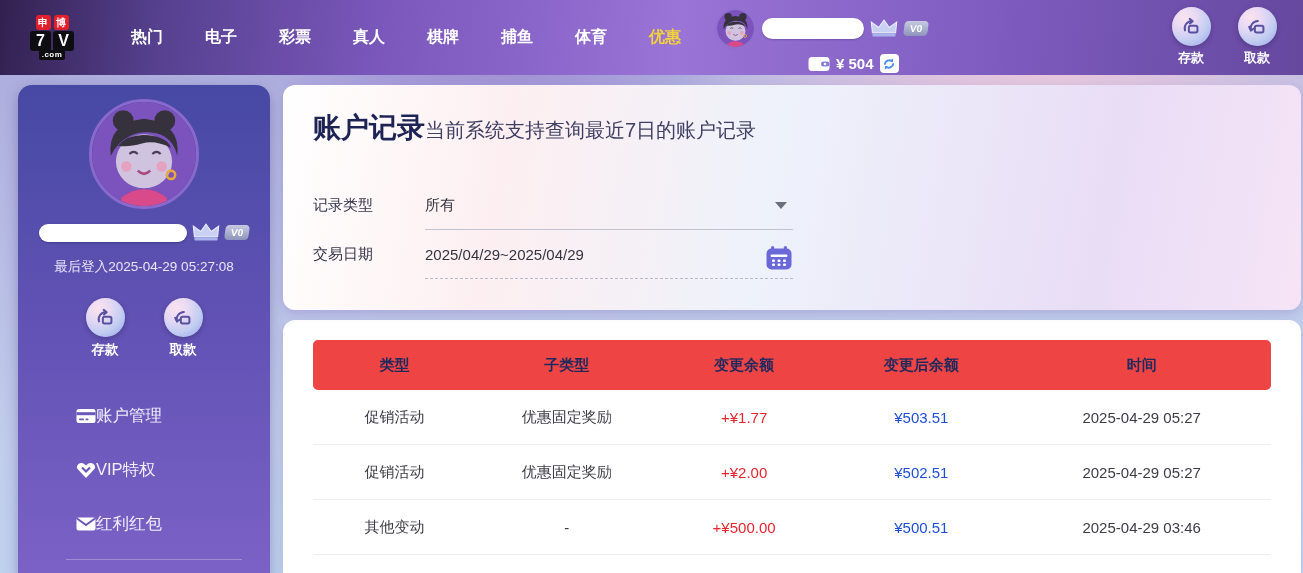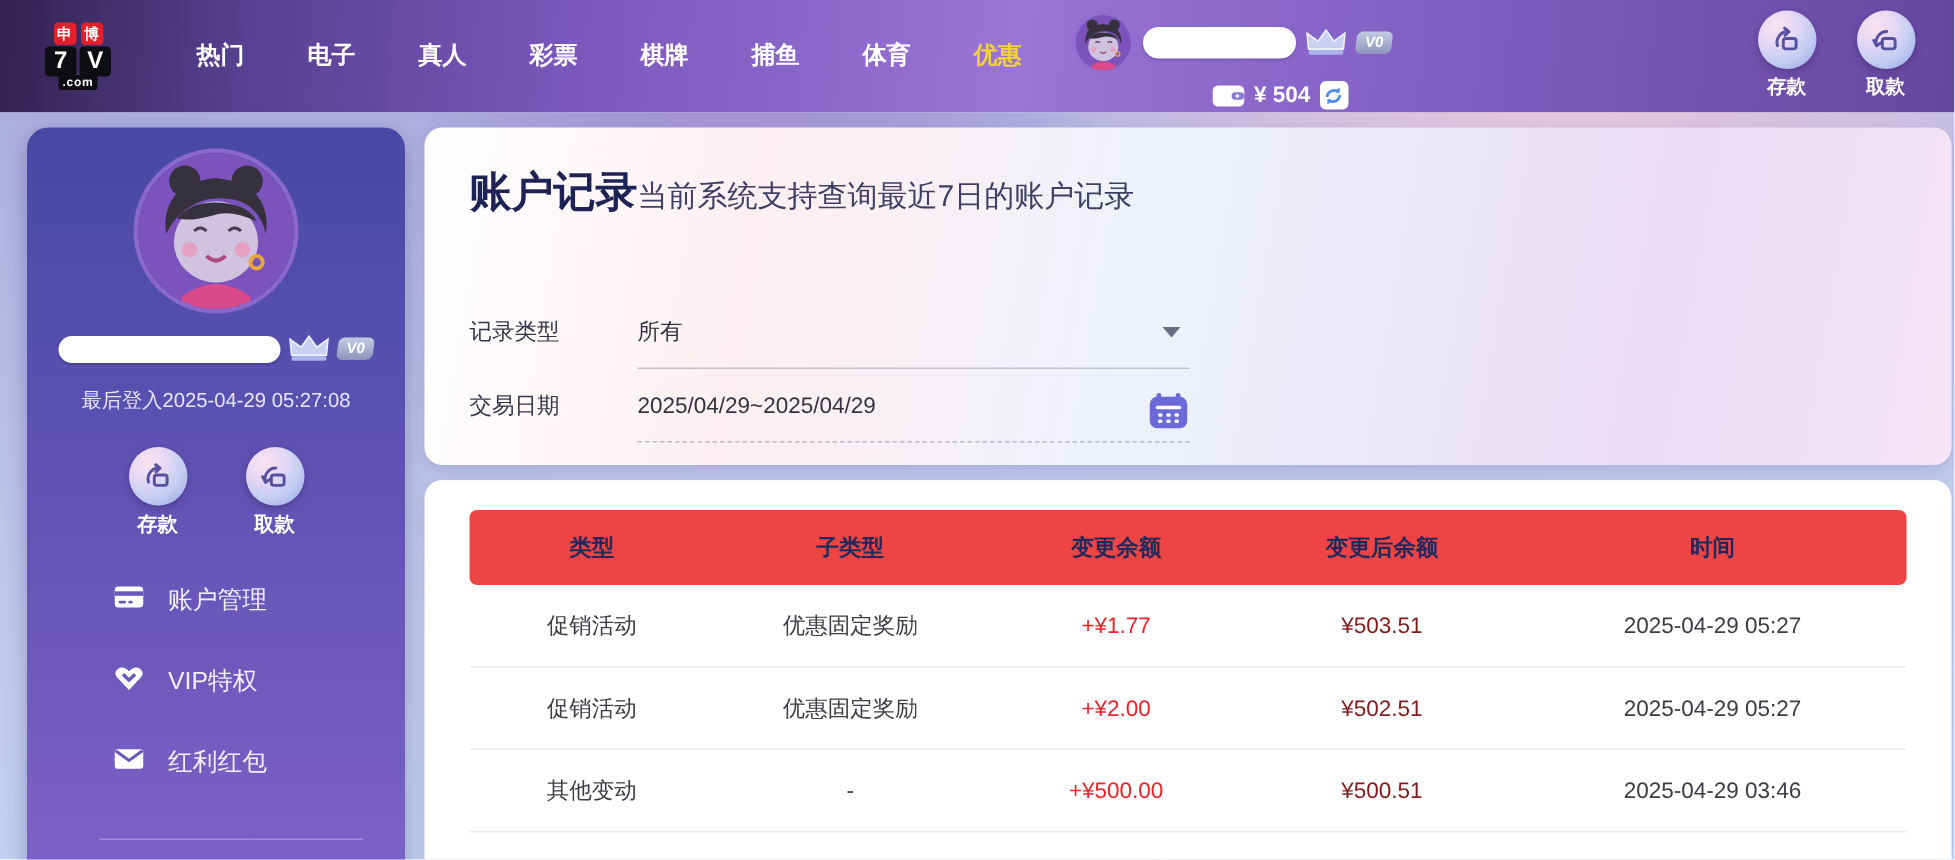--- a/index.html
+++ b/index.html
@@ -54,34 +54,34 @@
     box-shadow:0 4px 14px rgba(60,45,120,.35); color:#fff; }
   .sb-avatar-wrap { display:flex; justify-content:center; padding-top:14px; }
   .avatar.big { width:110px; height:110px; border:3px solid #8a68cc; }
   .sb-name-row { display:flex; align-items:center; justify-content:center; gap:5px; margin-top:14px; }
   .sb-name-pill { background:#fff; border-radius:10px; height:18px; width:148px;
     box-shadow:0 1px 2px rgba(40,25,90,.4); }
   .sb-lastlogin { text-align:center; font-size:13.5px; color:#e9e5fa; margin-top:16px; }
   .sb-actions { display:flex; justify-content:center; gap:26px; margin-top:22px; }
   .sb-actions .ca-label { color:#fff; font-size:13.5px; font-weight:bold; margin-top:4px; }
   .sb-menu { margin-top:30px; padding-left:58px; }
-  .sb-item { display:flex; gap:16px; height:54px; cursor:pointer;
+  .sb-item { display:flex; align-items:center; height:54px; cursor:pointer;
     font-size:16.5px; color:#f2effc; }
   .sb-divider { height:1px; background:rgba(255,255,255,.28); margin:8px 28px 8px -10px; }
   .sb-icon { width:20px; height:18px; flex:none; }
 
   
   .main { position:absolute; left:283px; top:10px; width:1018px; }
   .filter-card { height:225px; border-radius:12px; position:relative;
     background:linear-gradient(100deg,#ffffff 0%,#fdeff1 22%,#eef2fb 48%,#e9ddf6 80%,#f6e4f6 100%);
     box-shadow:0 4px 10px rgba(110,90,170,.25); }
   .title-row { display:flex; align-items:baseline; padding:24px 0 0 30px; }
   .page-title { font-size:28px; font-weight:bold; color:#1d2355; }
   .page-subtitle { font-size:20px; color:#3f3f63; }
-  .filter-rows { position:absolute; left:30px; top:112px; width:480px; }
+  .filter-rows { position:absolute; left:30px; top:96px; width:480px; }
   .f-row { display:flex; align-items:center; height:49px; position:relative; }
   .f-label { width:112px; font-size:15px; color:#35354a; }
   .f-field { position:relative; width:368px; height:100%; display:flex; align-items:center; }
   .f-value { font-size:15px; color:#33333f; }
   .f-field.solid { border-bottom:1px solid #c3c3cf; }
   .f-field.dashed { border-bottom:1px dashed #b9b9c8; }
   .caret-down { position:absolute; right:6px; width:0; height:0;
     border-left:6px solid transparent; border-right:6px solid transparent; border-top:7px solid #6d6d80; }
   .calendar-btn { position:absolute; right:0; bottom:7px; cursor:pointer; line-height:0; }
   .range-group { position:absolute; left:542px; top:148px; display:flex; border-radius:9px;
@@ -94,43 +94,43 @@
 
   .table-card { margin-top:10px; height:253px; background:#fff; border-radius:12px 12px 0 0;
     box-shadow:0 4px 10px rgba(110,90,170,.2); padding:20px 30px 0; overflow:hidden; }
   .tbl { width:100%; }
   .tbl-head { display:flex; background:#ef4444; border-radius:5px; height:50px; align-items:center; }
   .tbl-head .cell { font-size:15px; font-weight:bold; color:#1e2a5e; }
   .tbl-row { display:flex; height:55px; align-items:center; border-bottom:1px solid #ededf2; }
   .cell { text-align:center; font-size:15px; color:#3c3c46; }
   .c1{width:17%;} .c2{width:19%;} .c3{width:18%;} .c4{width:19%;} .c5{width:27%;}
   .cell.change { color:#e8252d; }
-  .cell.balance { color:#7f1d1d; }
+  .cell.balance { color:#1d4ed8; }
 </style>
 </head>
 <body>
 
 <div class="navbar">
   <div class="logo">
     <div class="logo-badges">
       <span class="lb">申</span>
       <span class="lb">博</span>
     </div>
     <div class="logo-7v">
       <span class="l7">7</span>
       <span class="l7">V</span>
     </div>
     <div class="logo-com">.com</div>
   </div>
 
   <div class="nav-items">
     <div class="nav-item">热门</div>
     <div class="nav-item">电子</div>
+    <div class="nav-item">彩票</div>
     <div class="nav-item">真人</div>
-    <div class="nav-item">彩票</div>
     <div class="nav-item">棋牌</div>
     <div class="nav-item">捕鱼</div>
     <div class="nav-item">体育</div>
     <div class="nav-item active">优惠</div>
   </div>
 
   <div class="user-cluster">
     <div class="user-row">
       <div class="avatar small">
         <svg viewBox="0 0 100 100" width="37" height="37">

